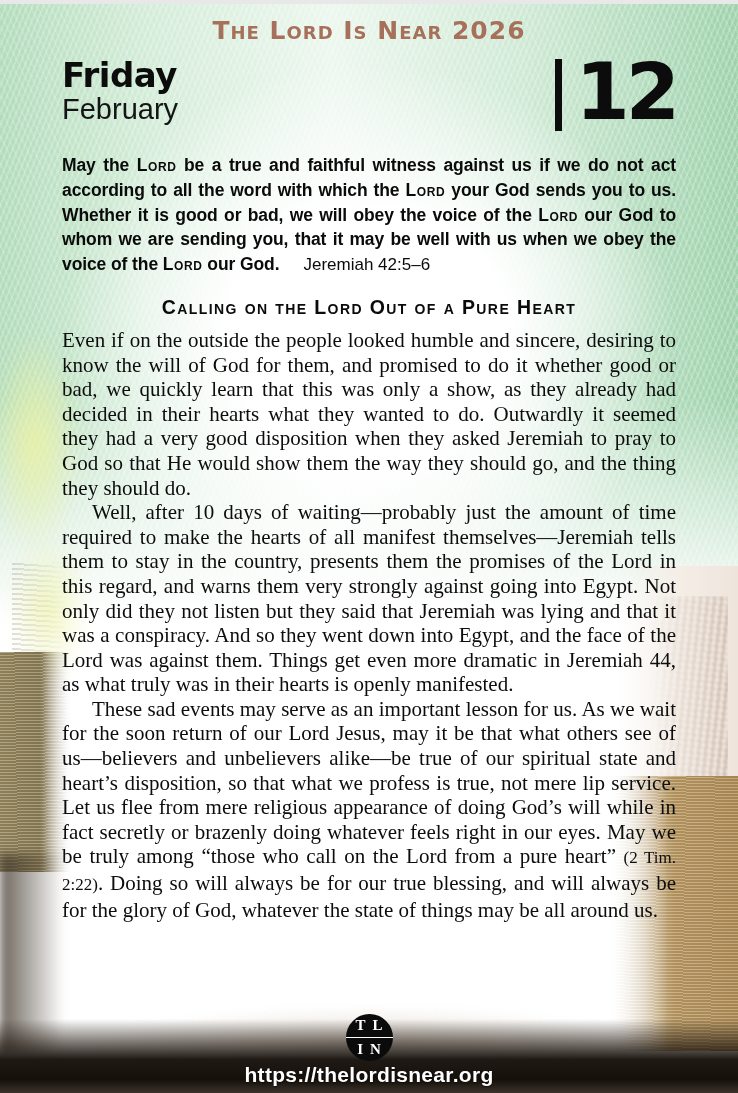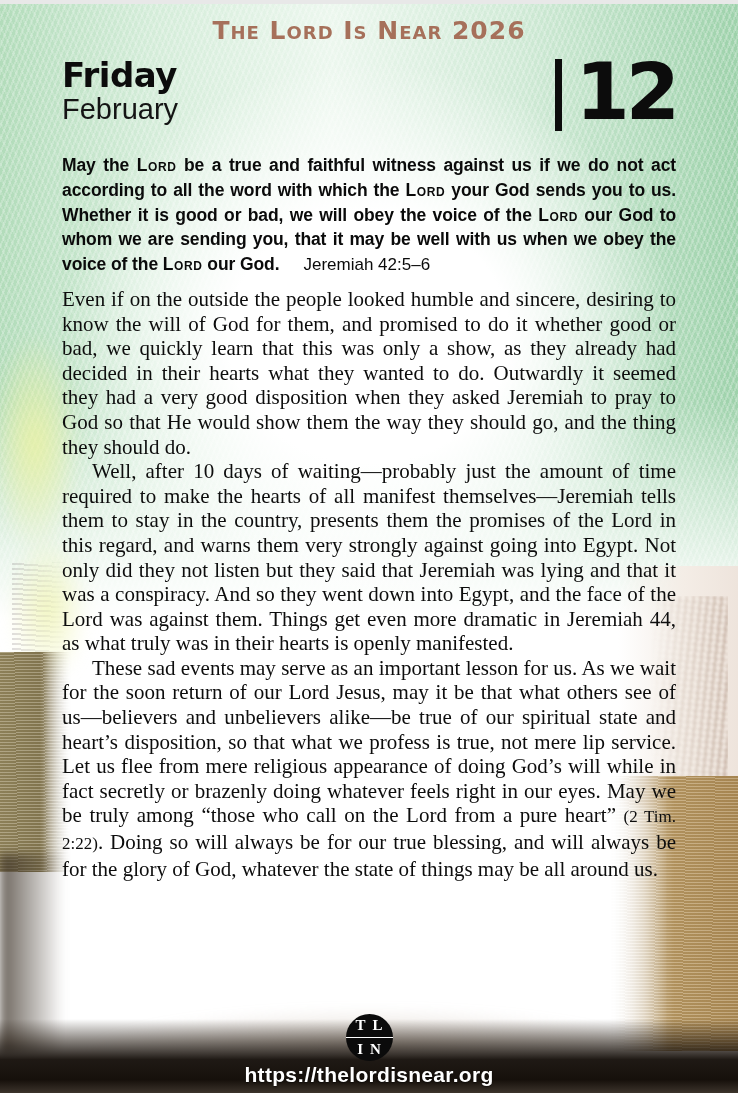--- a/index.html
+++ b/index.html
@@ -135,20 +135,21 @@
         <div class="month">February</div>
       </div>
       <div class="date-right">
         <div class="day-bar"></div>
         <div class="day-num">12</div>
       </div>
     </div>
 
     <p class="verse"><span>May the <span class="sc">Lord</span> be a true and faithful witness against us if we do not act according to all the word with which the <span class="sc">Lord</span> your God sends you to us. Whether it is good or bad, we will obey the voice of the <span class="sc">Lord</span> our God to whom we are sending you, that it may be well with us when we obey the voice of the <span class="sc">Lord</span> our God.</span><span class="verse-ref">Jeremiah 42:5–6</span></p>
 
+    <h2 class="article-title">Calling on the Lord Out of a Pure Heart</h2>
 
     <div class="article-body">
         <p class="noindent">Even if on the outside the people looked humble and sincere, desiring to know the will of God for them, and promised to do it whether good or bad, we quickly learn that this was only a show, as they already had decided in their hearts what they wanted to do. Outwardly it seemed they had a very good disposition when they asked Jeremiah to pray to God so that He would show them the way they should go, and the thing they should do.</p>
         <p>Well, after 10 days of waiting—probably just the amount of time required to make the hearts of all manifest themselves—Jeremiah tells them to stay in the country, presents them the promises of the Lord in this regard, and warns them very strongly against going into Egypt. Not only did they not listen but they said that Jeremiah was lying and that it was a conspiracy. And so they went down into Egypt, and the face of the Lord was against them. Things get even more dramatic in Jeremiah 44, as what truly was in their hearts is openly manifested.</p>
         <p>These sad events may serve as an important lesson for us. As we wait for the soon return of our Lord Jesus, may it be that what others see of us—believers and unbelievers alike—be true of our spiritual state and heart’s disposition, so that what we profess is true, not mere lip service. Let us flee from mere religious appearance of doing God’s will while in fact secretly or brazenly doing whatever feels right in our eyes. May we be truly among “those who call on the Lord from a pure heart” <span class="inline-note">(2 Tim. 2:22)</span>. Doing so will always be for our true blessing, and will always be for the glory of God, whatever the state of things may be all around us.</p>
       </div>
 
   </div>
 
   <div class="footer">

